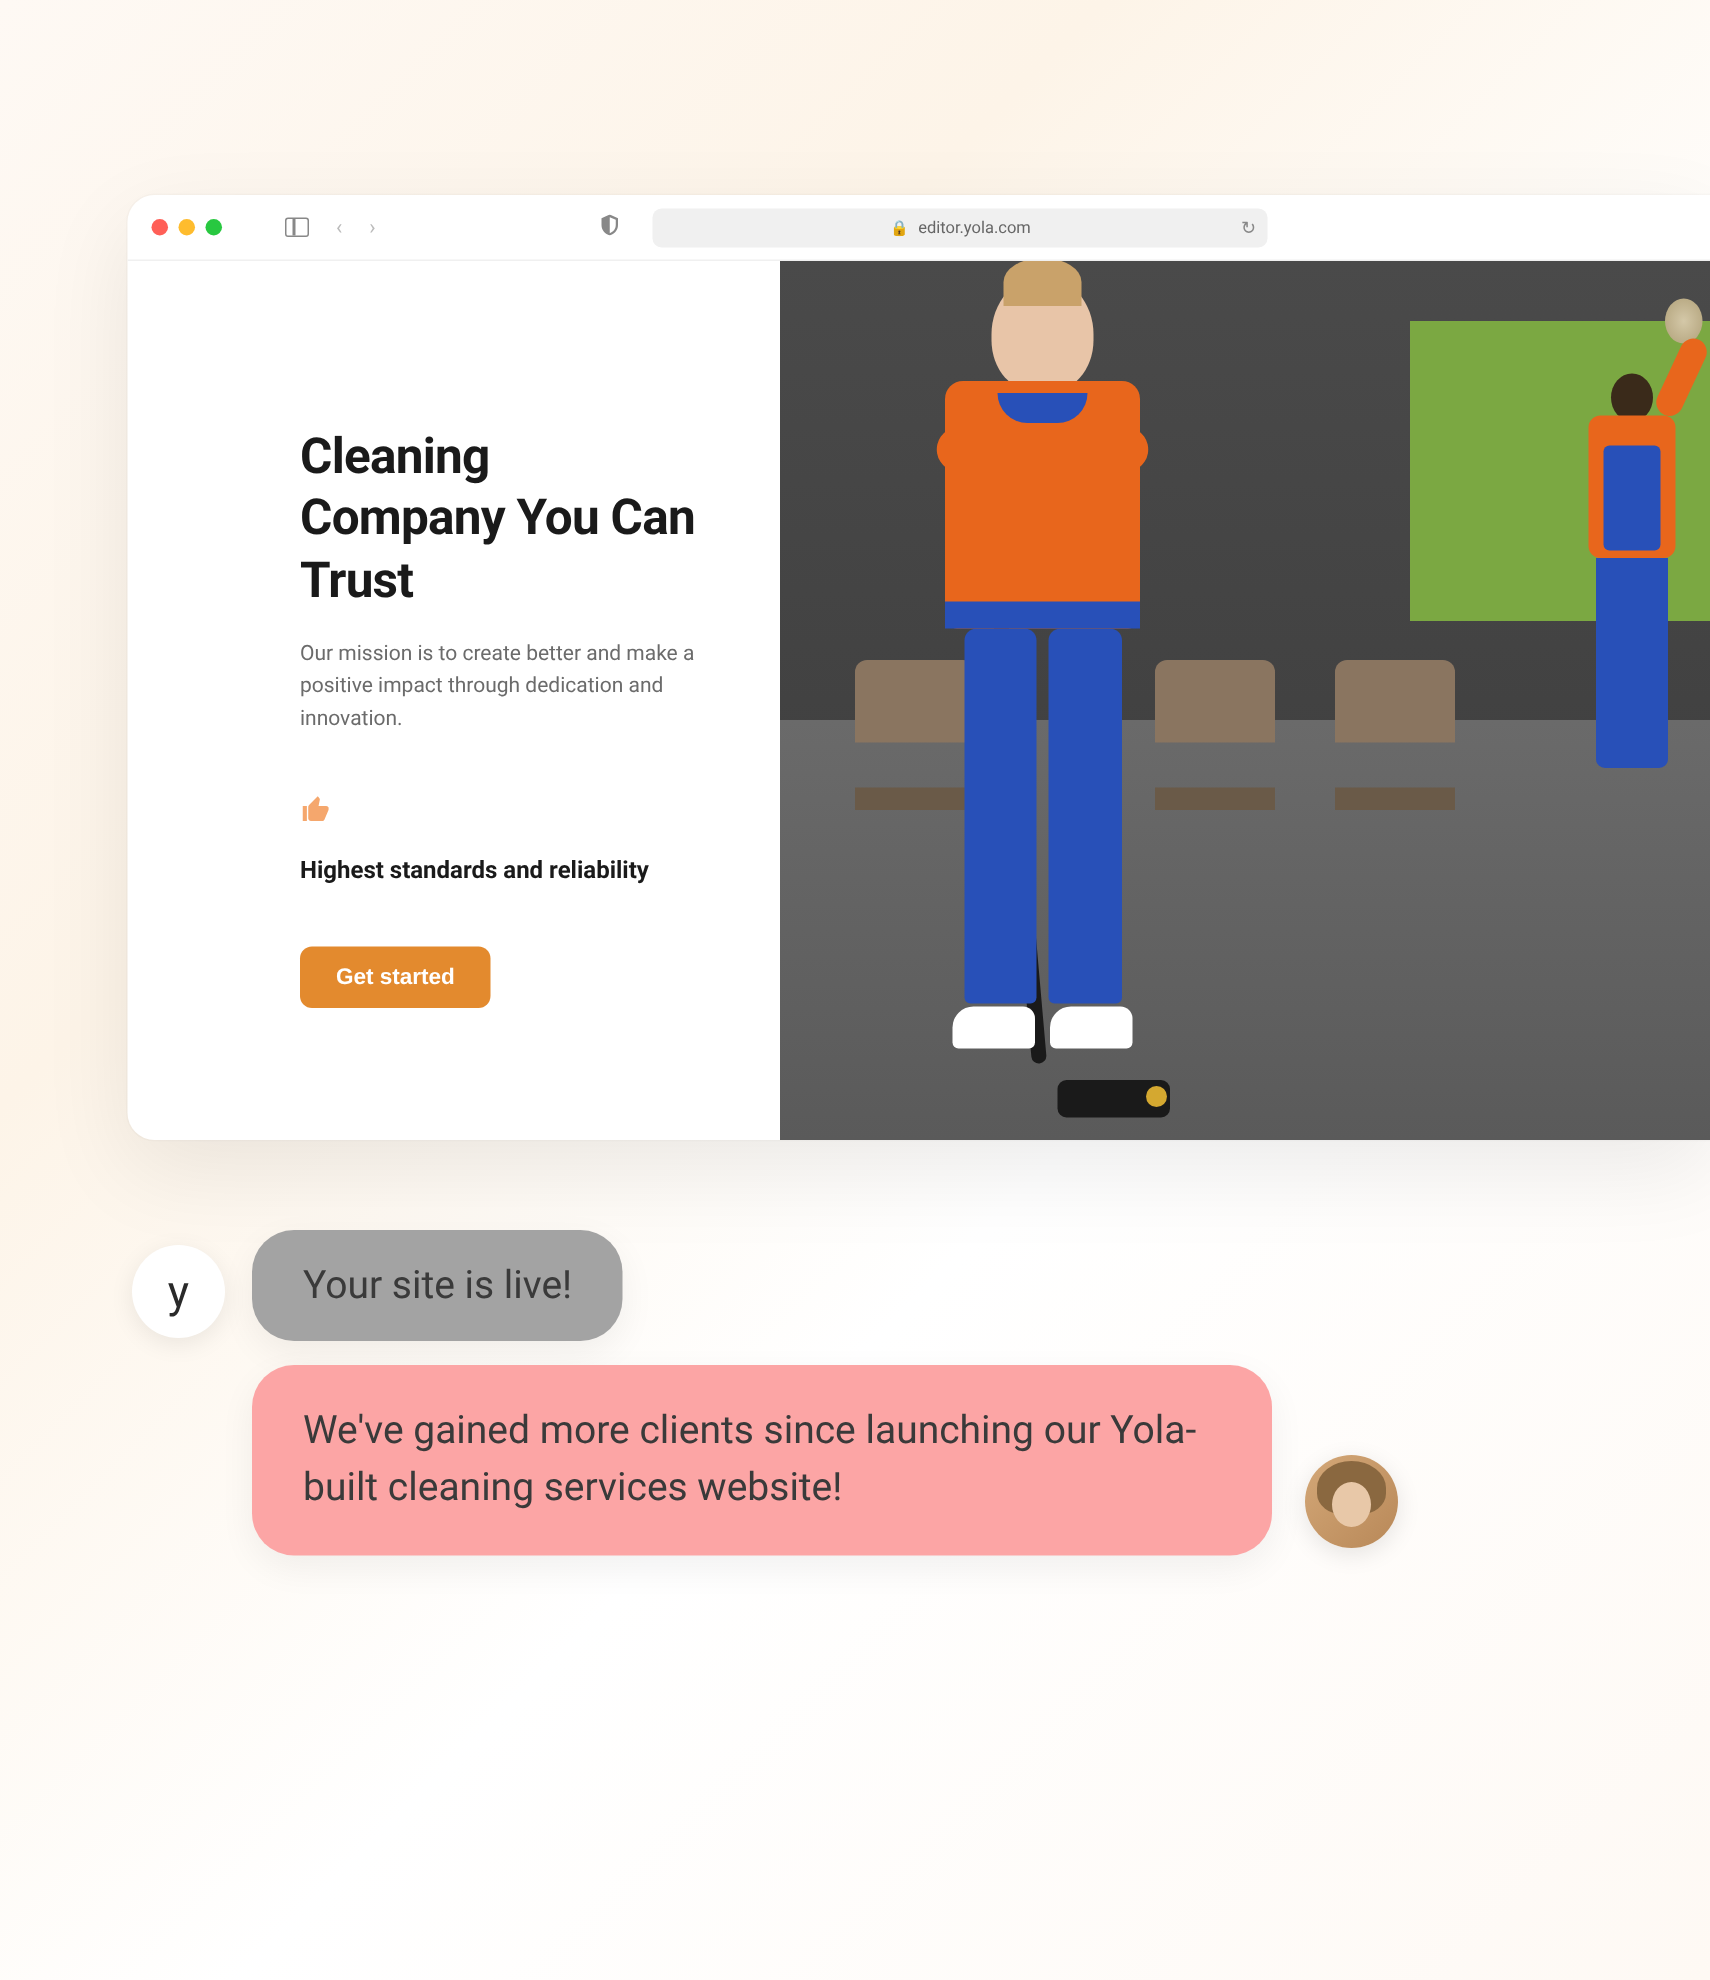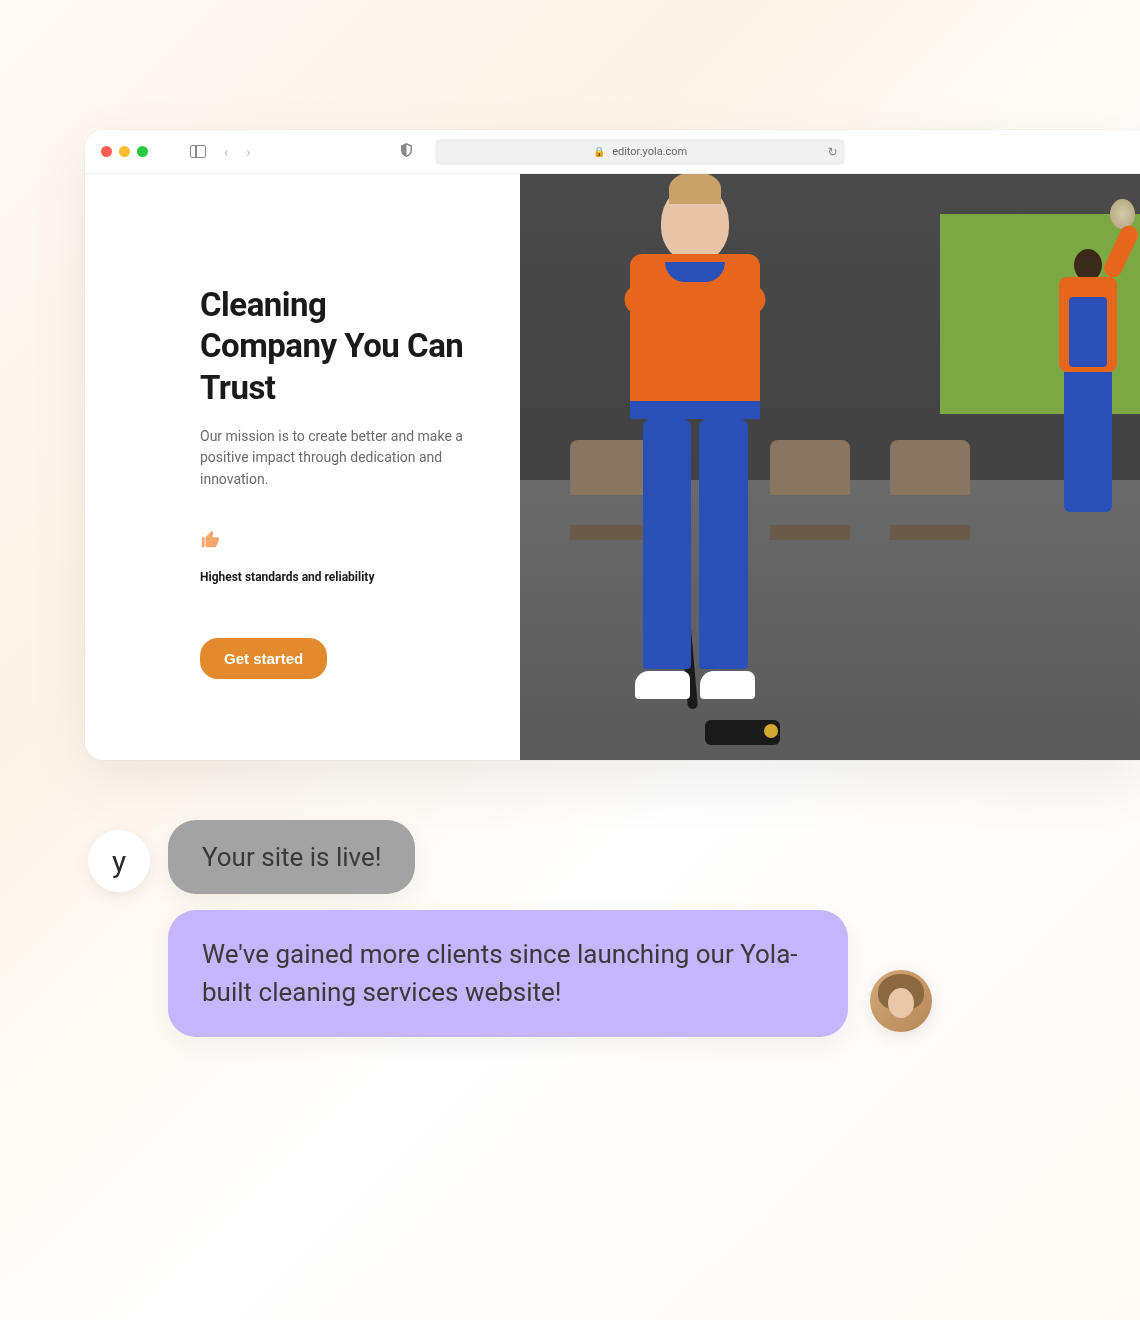--- a/index.html
+++ b/index.html
@@ -132,36 +132,35 @@
     .feature-icon {
       color: #f5a76d;
       margin-bottom: 14px;
     }
     .feature-icon svg {
       width: 22px;
       height: 22px;
       fill: #f5a76d;
     }
     .feature-text {
-      font-size: 12px;
+      font-size: 16px;
       font-weight: 700;
       color: #1a1a1a;
       line-height: 1.4;
     }
     .cta-button {
       display: inline-block;
       background: #e38a2e;
       color: #ffffff;
       padding: 12px 24px;
-      border-radius: 18px;
+      border-radius: 8px;
       font-size: 15px;
       font-weight: 600;
       border: none;
       cursor: pointer;
-      margin-top: 12px;
     }
     .content-right {
       flex: 1;
       position: relative;
       background: linear-gradient(to bottom, #4a4a4a 0%, #3a3a3a 100%);
       overflow: hidden;
     }
     .hero-scene {
       position: absolute;
       inset: 0;
@@ -399,21 +398,21 @@
       border-radius: 28px;
       font-size: 26px;
       color: #3a3a3a;
       box-shadow: 0 8px 24px rgba(0,0,0,0.06);
     }
     .chat-bubble-2 {
       position: absolute;
       top: 910px;
       left: 168px;
       width: 680px;
-      background: #c4b5fd;
+      background: #fca5a5;
       padding: 26px 34px;
       border-radius: 28px;
       font-size: 26px;
       color: #3a3a3a;
       line-height: 1.45;
       box-shadow: 0 8px 24px rgba(0,0,0,0.06);
     }
     .avatar-yola {
       position: absolute;
       top: 830px;

